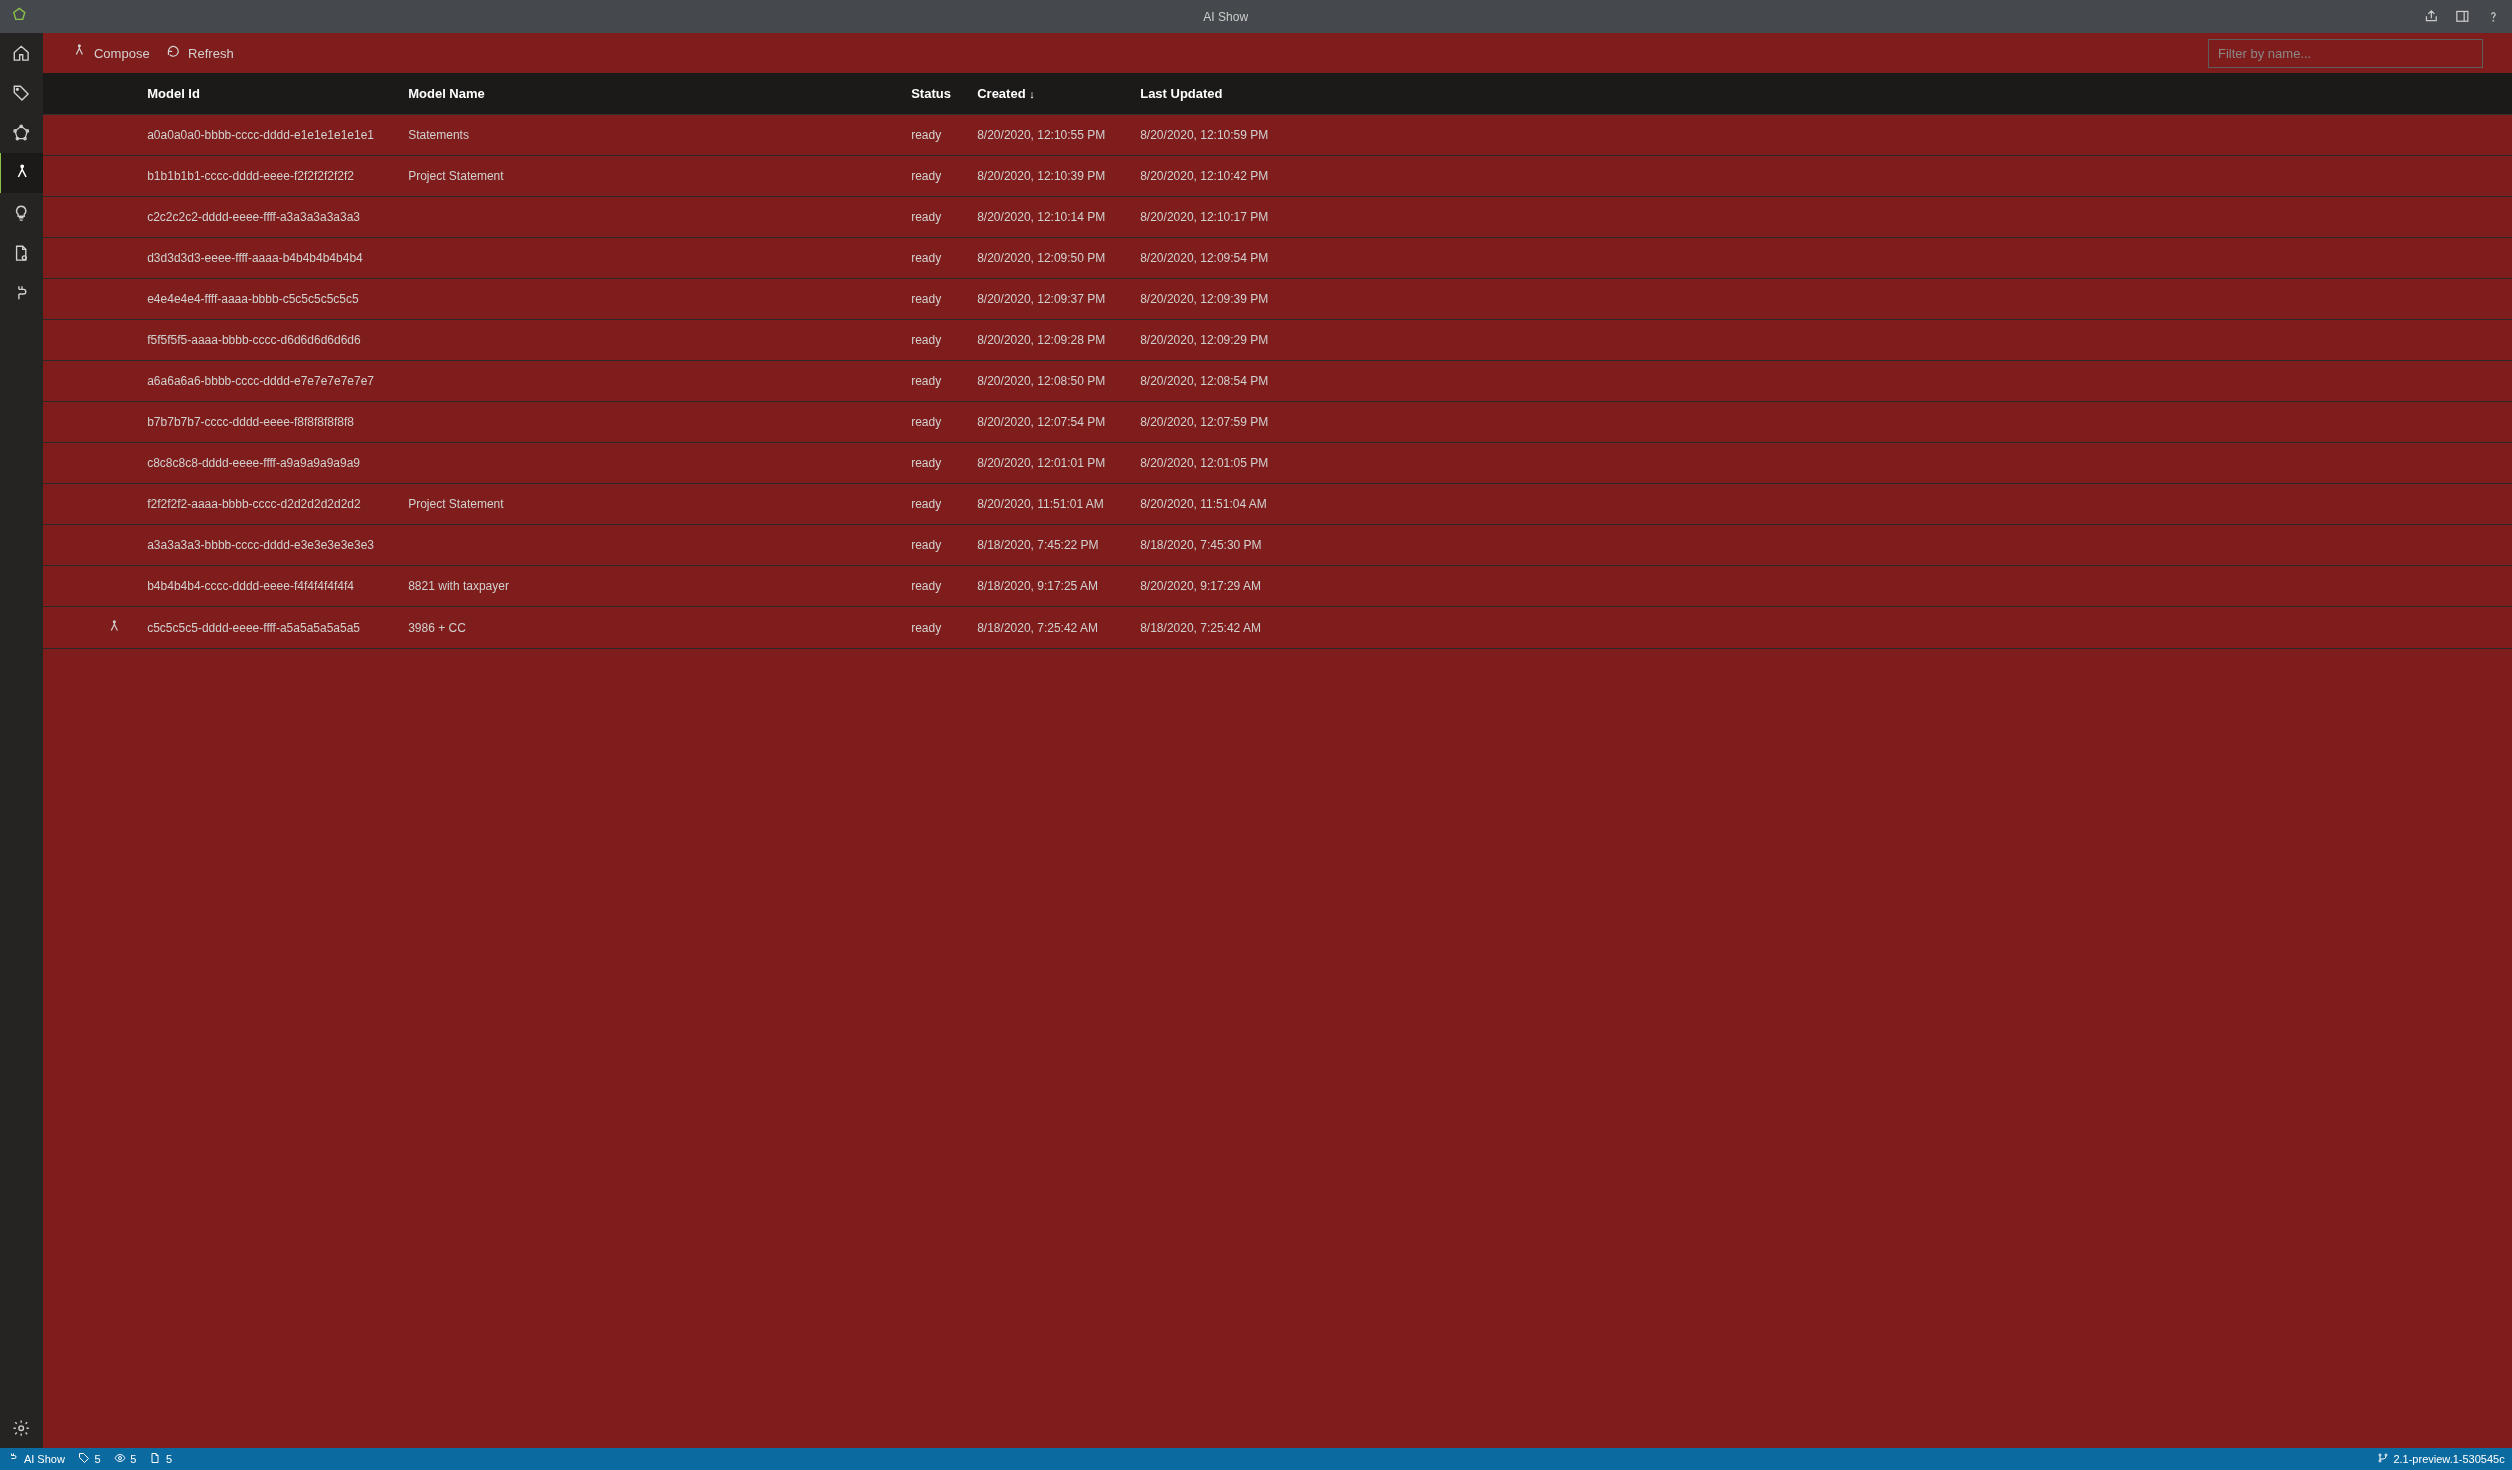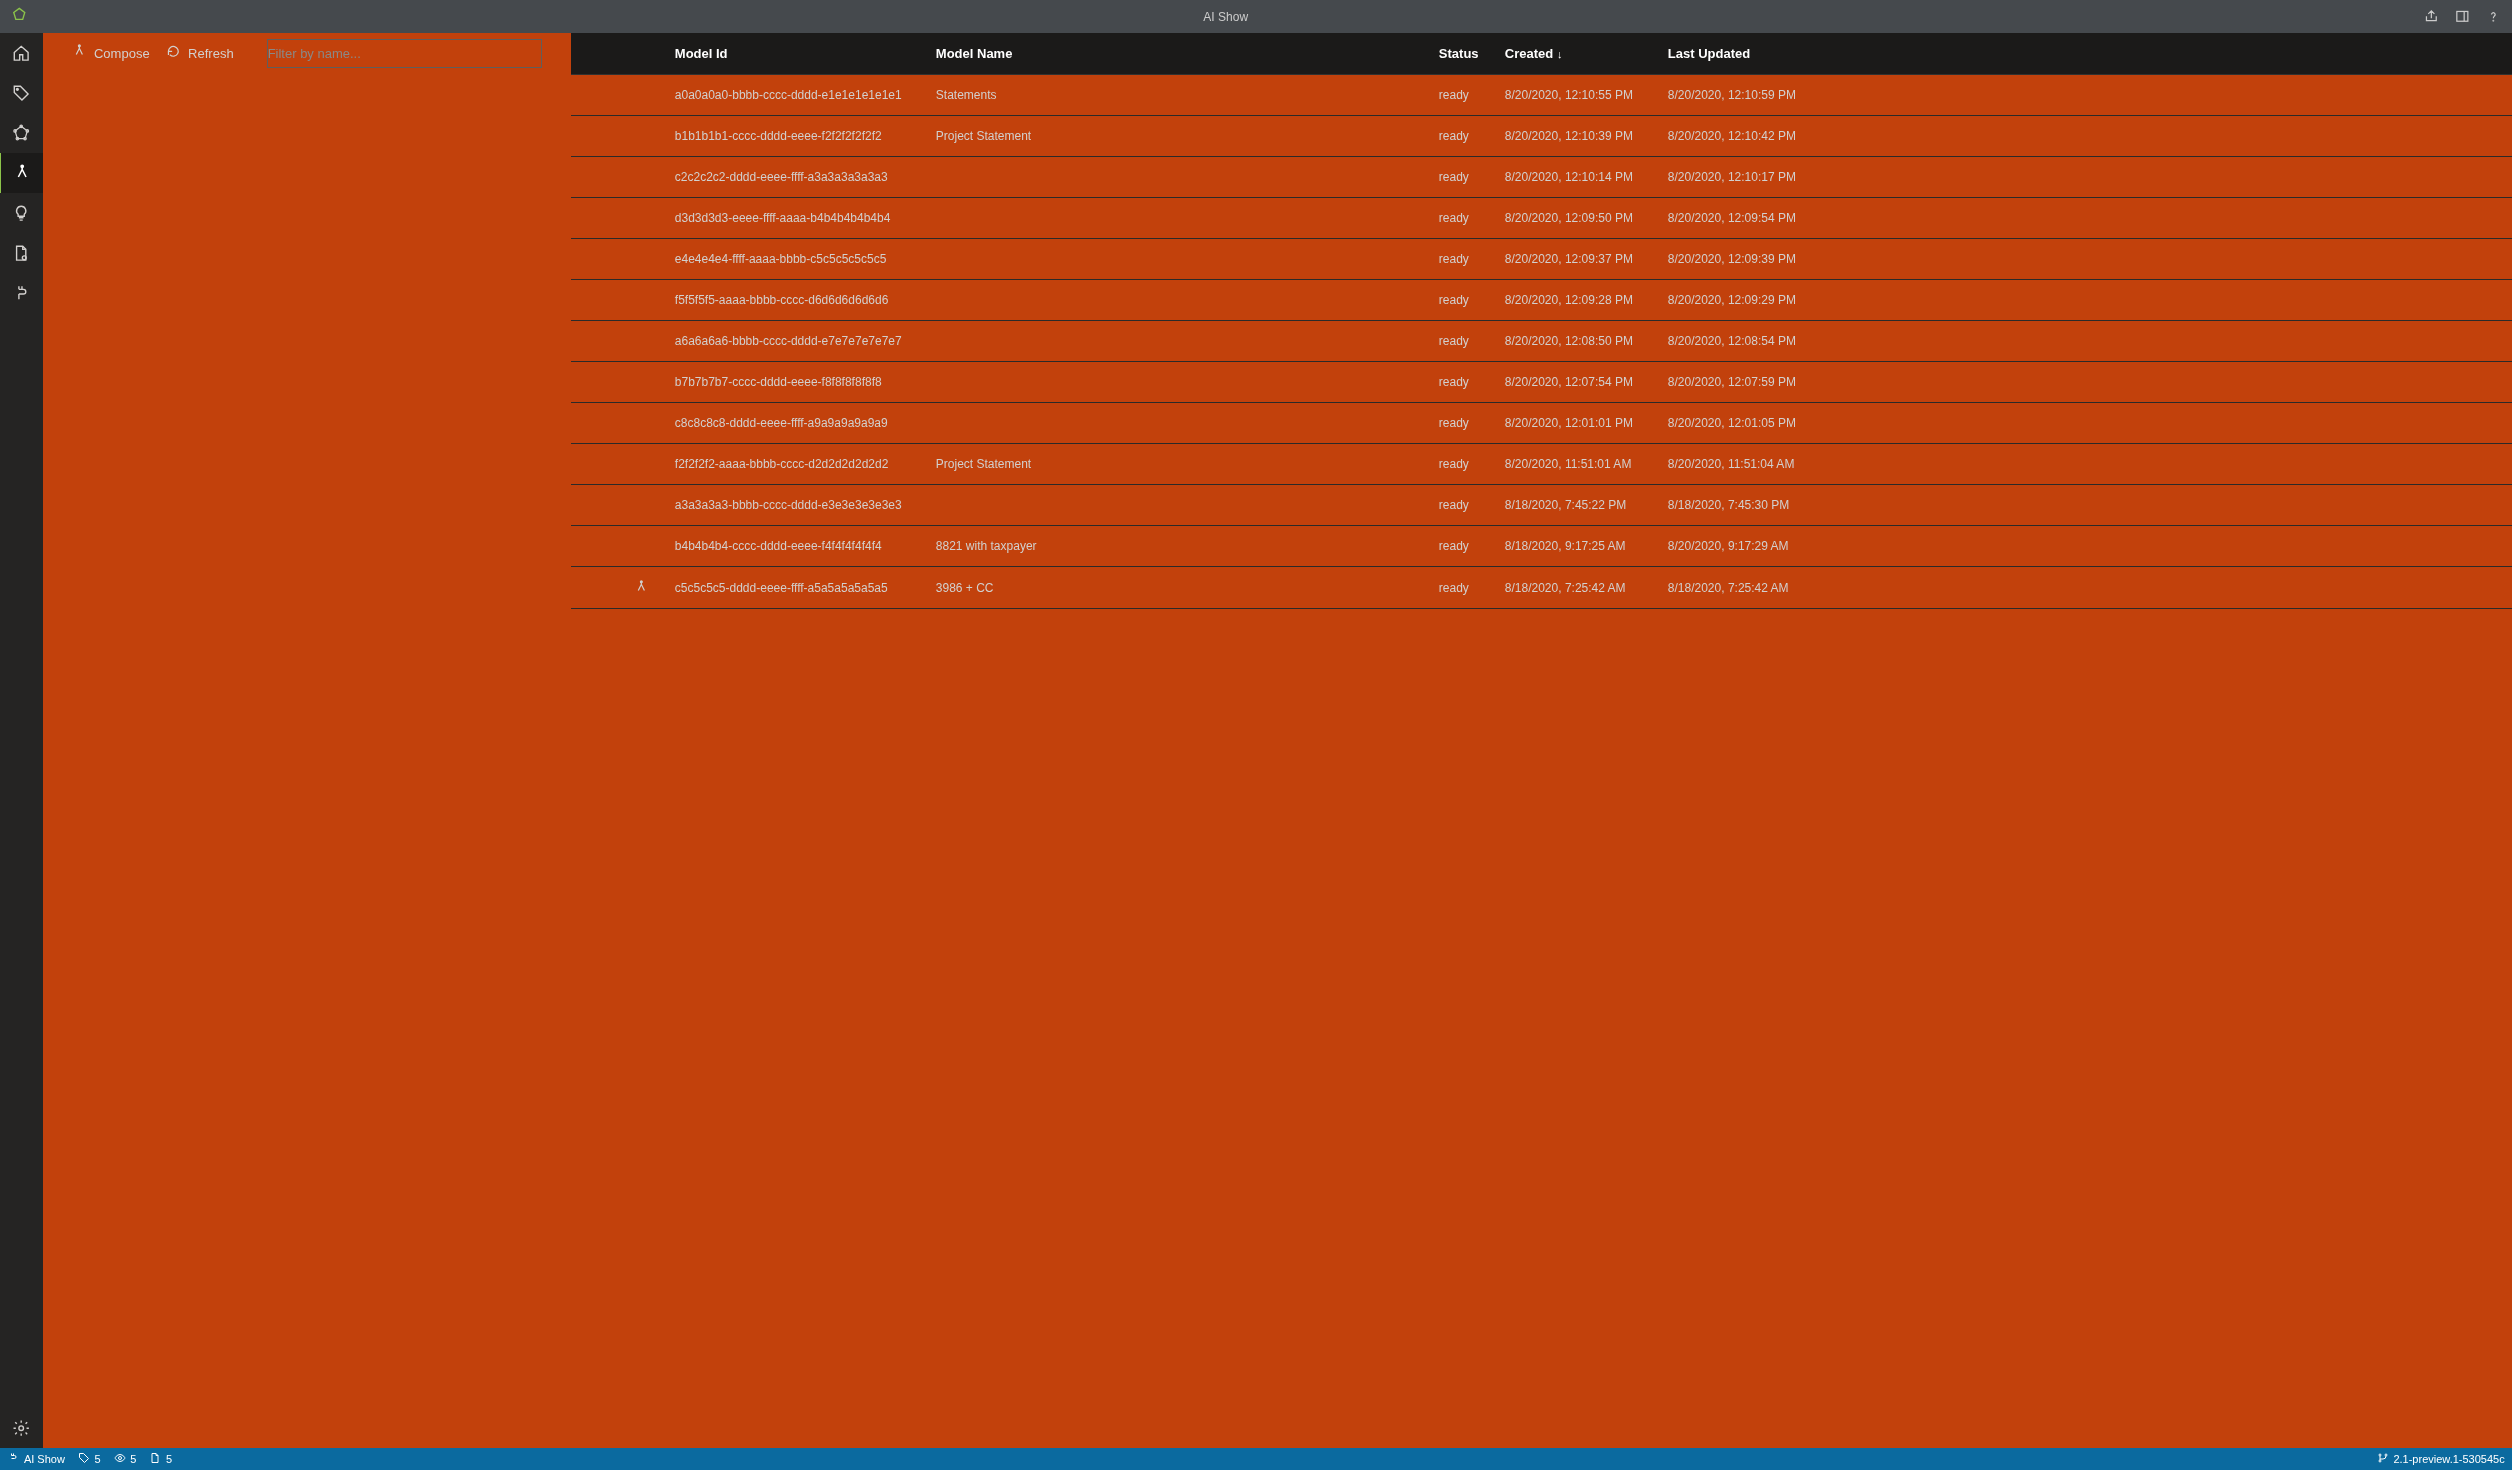--- a/index.html
+++ b/index.html
@@ -57,22 +57,22 @@
   }
   .sidebar .sb-item.active {
     background: #1b1a19;
     border-left: 1.8px solid #8bc34a;
   }
   .sidebar .sb-item svg { width: 18.4px; height: 18.4px; }
   .sidebar .sb-spacer { flex: 1; }
   .content {
     flex: 1;
     display: flex;
-    flex-direction: row;
-    background: #c2410c;
+    flex-direction: column;
+    background: #7f1d1d;
     min-width: 0;
   }
   .toolbar {
     height: 40px;
     display: flex;
     align-items: center;
     padding: 0 29px 0 29px;
     gap: 16.5px;
     flex-shrink: 0;
   }
@@ -85,21 +85,21 @@
     font-size: 13px;
   }
   .tb-btn svg { width: 14.7px; height: 14.7px; }
   .toolbar .spacer { flex: 1; }
   .filter-input {
     width: 275px;
     height: 29px;
     background: transparent;
     border: 0.9px solid #605e5c;
     color: #d2d0ce;
-    padding: 0 0;
+    padding: 0 9px;
     font-size: 13px;
     outline: none;
   }
   .filter-input::placeholder { color: #8a8886; }
   .table-wrap {
     flex: 1;
     overflow-y: auto;
     overflow-x: hidden;
   }
   .table-wrap::-webkit-scrollbar { width: 9.2px; }

